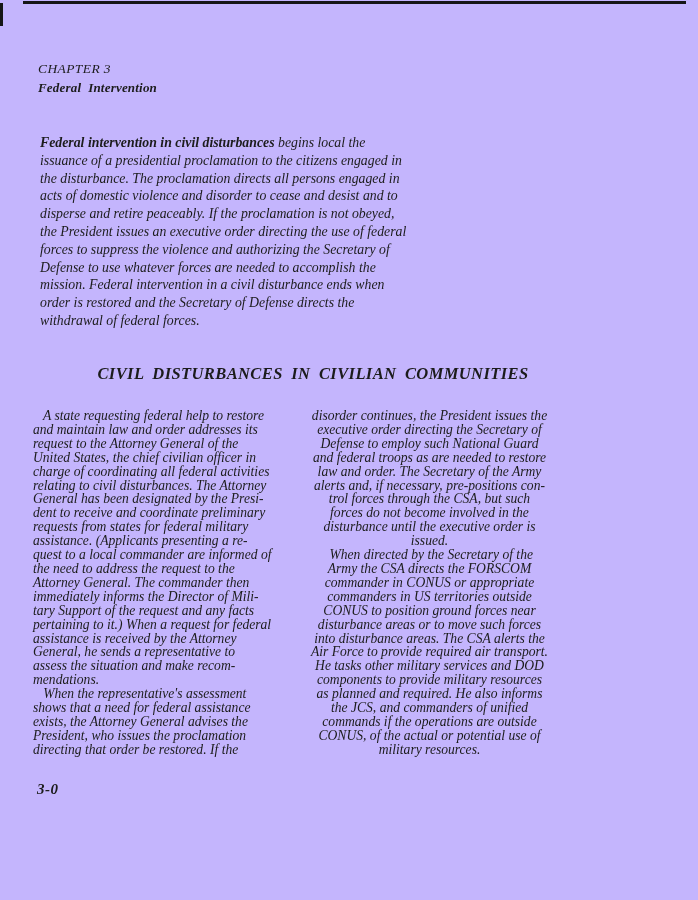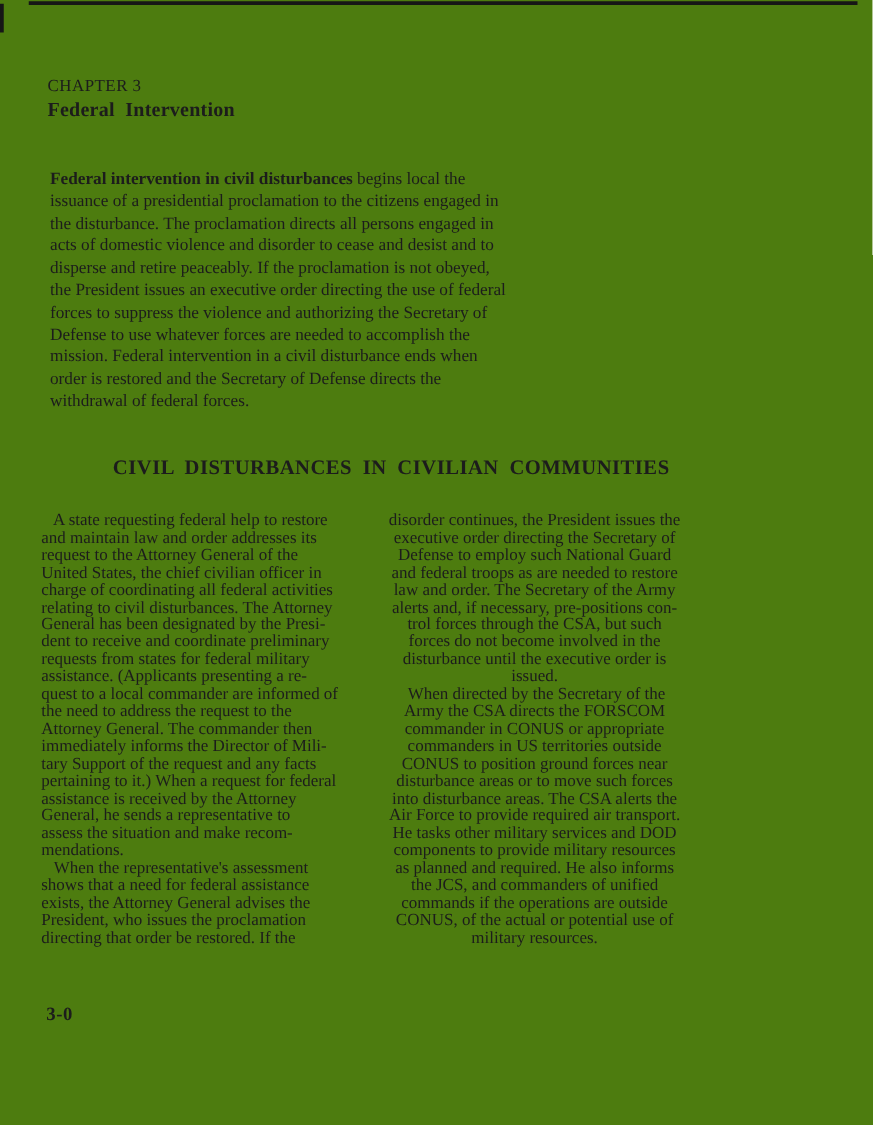--- a/index.html
+++ b/index.html
@@ -4,24 +4,25 @@
 <style>
   html, body {
     margin: 0;
     padding: 0;
     background: #ffffff;
   }
   .page {
     position: relative;
     width: 698px;
     height: 900px;
-    background: #4d7c0f;
+    background: #c4b5fd;
     font-family: "Liberation Serif", "DejaVu Serif", serif;
     color: #1c1c1c;
     overflow: hidden;
+    font-style: italic;
   }
   .scan-line-top {
     position: absolute;
     left: 23px;
     top: 1px;
     width: 663px;
     height: 3px;
     background: #161616;
   }
   .scan-tick-left {
@@ -37,21 +38,21 @@
     left: 38px;
     top: 61px;
     font-size: 13.5px;
     letter-spacing: 0.4px;
     white-space: pre;
   }
   .chapter-title {
     position: absolute;
     left: 38px;
     top: 80px;
-    font-size: 16px;
+    font-size: 13px;
     font-weight: bold;
     letter-spacing: 0.2px;
     white-space: pre;
   }
   .intro {
     position: absolute;
     left: 40px;
     top: 134px;
     font-size: 13.8px;
     line-height: 17.8px;
@@ -77,21 +78,21 @@
     top: 409px;
     font-size: 13.6px;
     line-height: 13.9px;
     white-space: pre;
   }
   .col-left { left: 33px; }
   .col-right { left: 311px; text-align: center; }
   .page-number {
     position: absolute;
     left: 37px;
-    top: 804px;
+    top: 781px;
     font-size: 15px;
     font-weight: bold;
     letter-spacing: 0.5px;
     white-space: pre;
   }
 </style>
 </head>
 <body>
 
 <div class="page">

